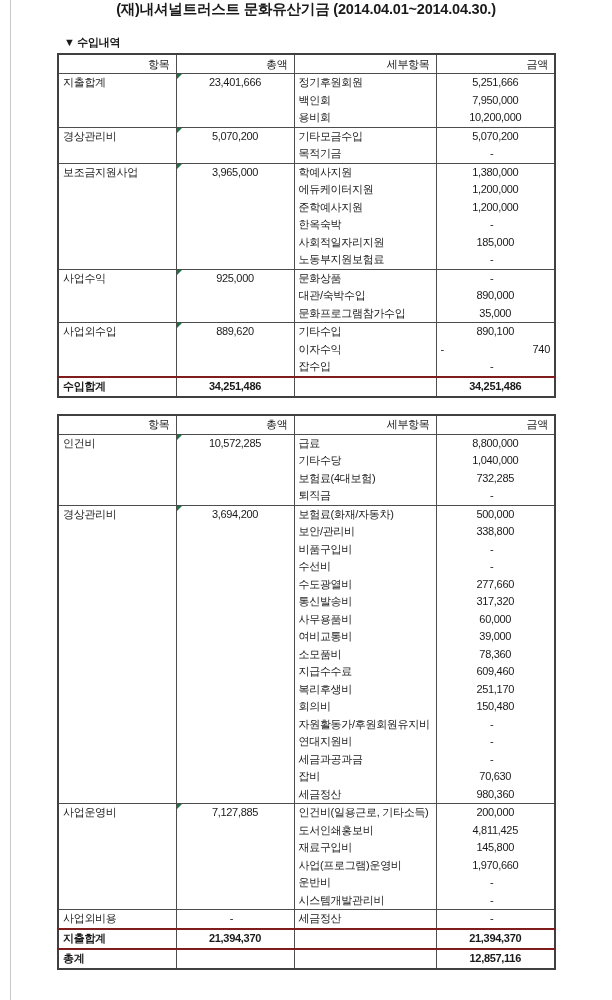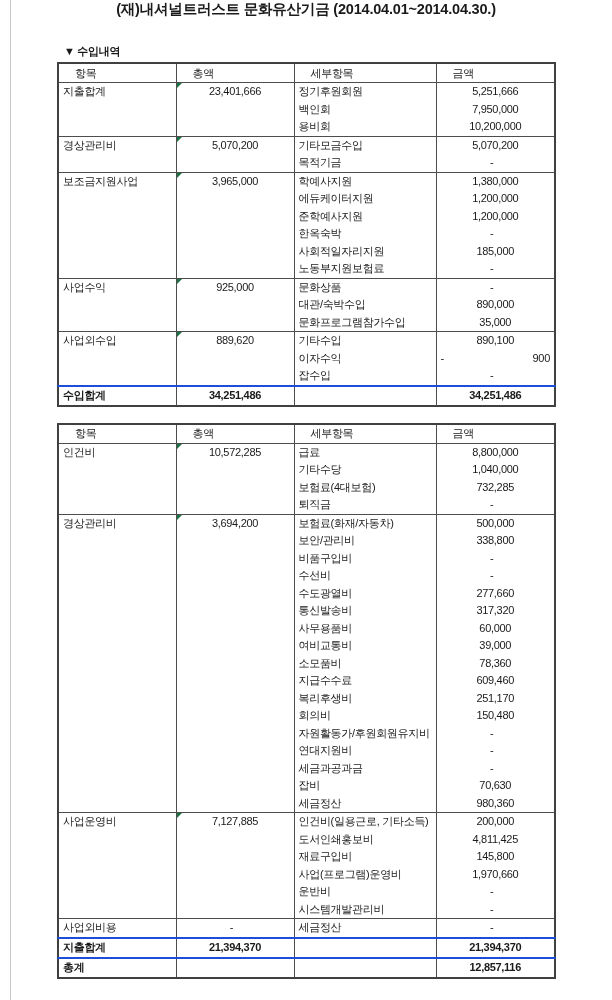--- a/index.html
+++ b/index.html
@@ -16,21 +16,21 @@
     width:1px; height:1000px;
     background:#c9c9c9;
   }
   .title {
     text-align:center;
     font-weight:bold;
     font-size:14.5px;
     letter-spacing:-0.2px;
   }
   .section { margin-left:57px; width:497px; }
-  .section-income { margin-top:25px; }
+  .section-income { margin-top:16px; }
   .section-expense { margin-top:16px; }
   .section-label {
     font-size:11px;
     font-weight:bold;
     margin:0 0 3px 7px;
     letter-spacing:-0.3px;
   }
   table {
     border-collapse:collapse;
     width:497px;
@@ -38,39 +38,39 @@
     font-size:11px;
     border:2px solid #404040;
   }
   col.c-item   { width:118px; }
   col.c-total  { width:118px; }
   col.c-detail { width:142px; }
   col.c-amount { width:119px; }
   th {
     border:1px solid #4d4d4d;
     font-weight:normal;
-    text-align:left;
+    text-align:right;
     height:18px;
-    padding:0 16px;
+    padding:0 6px;
     letter-spacing:-0.3px;
   }
   td {
     padding:0 4px;
     height:17.5px;
     overflow:hidden;
     white-space:nowrap;
     vertical-align:top;
     line-height:17px;
     letter-spacing:-0.3px;
     border-left:1px solid #4d4d4d;
     border-right:1px solid #4d4d4d;
   }
   tr.group-first td { border-top:1px solid #4d4d4d; }
   tr.footer td {
-    border-top:2px solid #1d4ed8;
+    border-top:2px solid #7f1d1d;
     font-weight:bold;
     height:18px;
   }
   .num { text-align:center; }
   .dash { padding-right:11px; }
   td.total-cell { position:relative; }
   .comment-marker {
     position:absolute; top:0; left:0;
     width:0; height:0;
     border-top:5px solid #1e7145;
@@ -171,21 +171,21 @@
           <td rowspan="3">사업외수입</td>
           <td class="num total-cell" rowspan="3"><span class="comment-marker"></span>889,620</td>
           <td>기타수입</td>
           <td class="num">890,100</td>
         </tr>
         <tr>
           <td>이자수익</td>
           <td class="num">
             <span class="neg-wrap">
               <span>-</span>
-              <span>900</span>
+              <span>740</span>
             </span>
           </td>
         </tr>
         <tr>
           <td>잡수입</td>
           <td class="num dash">-</td>
         </tr>
         <tr class="footer">
           <td>수입합계</td>
           <td class="num">34,251,486</td>

